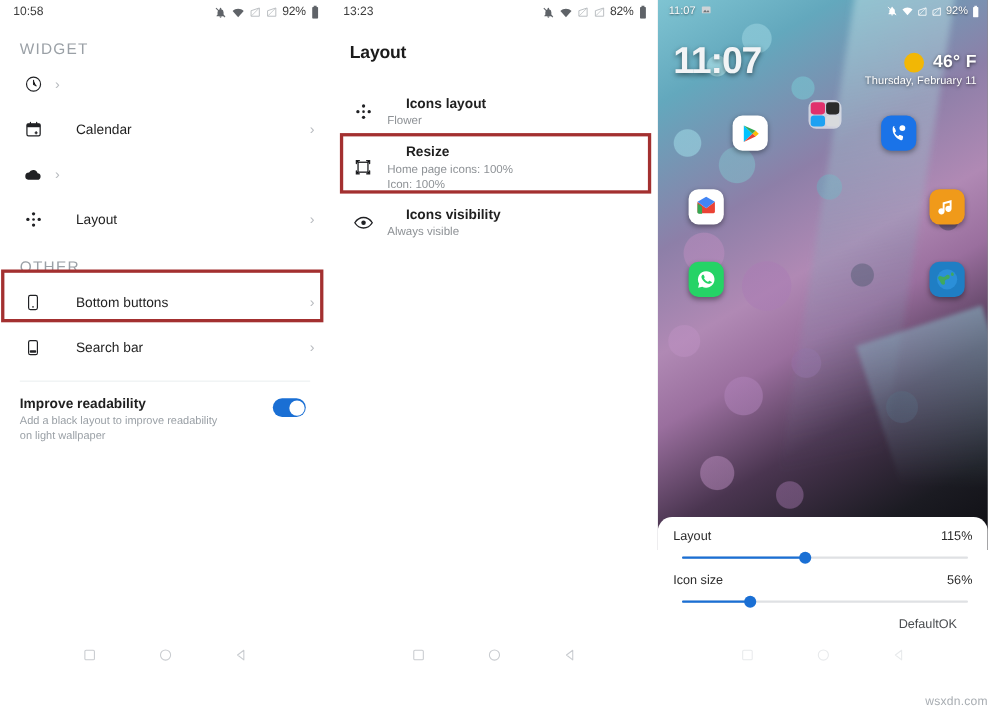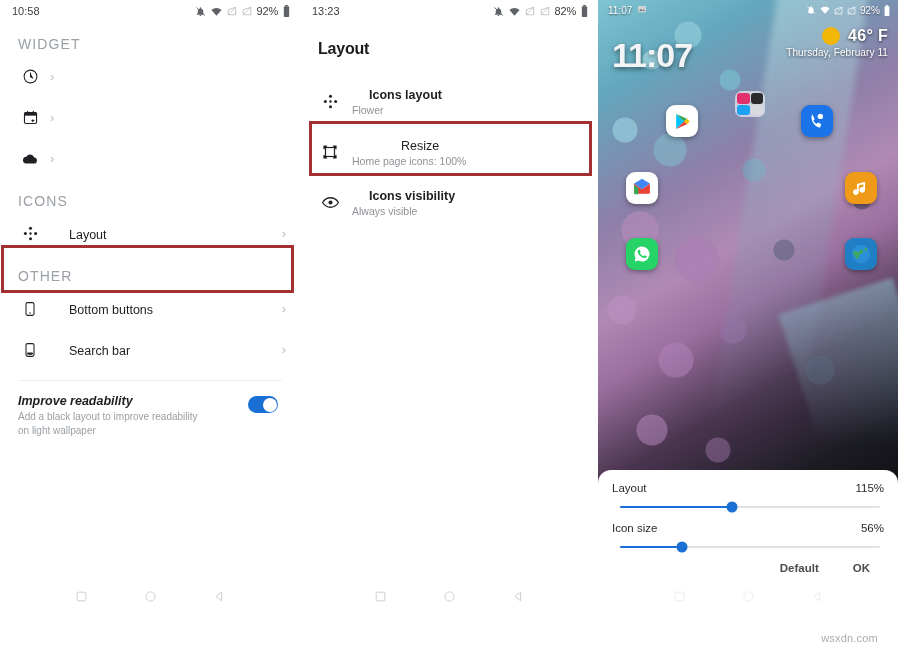--- a/index.html
+++ b/index.html
@@ -72,21 +72,21 @@
   #hl-resize{left:309px;top:121px;width:283px;height:55px;}
 
   
   .divider{height:1px;background:#eceff1;margin:10px 18px 0 18px;}
 
   
   .toggle-row{
     display:flex;align-items:flex-start;justify-content:space-between;
     padding:12px 22px 0 18px;box-sizing:border-box;
   }
-  .toggle-texts .t-title{font-size:12.5px;color:#1f1f1f;font-weight:bold;line-height:17px;font-style:italic;}
+  .toggle-texts .t-title{font-size:12.5px;color:#1f1f1f;font-weight:bold;line-height:17px;}
   .toggle-texts .t-sub{font-size:10px;color:#9aa0a6;line-height:14px;max-width:190px;}
   .switch{
     width:30px;height:17px;border-radius:9px;background:#1a6fd4;
     position:relative;flex:0 0 auto;margin-top:3px;
   }
   .switch .knob{
     position:absolute;top:1.5px;right:1.5px;width:14px;height:14px;
     border-radius:50%;background:#fff;
   }
 
@@ -140,21 +140,21 @@
     text-shadow:0 1px 2px rgba(0,0,0,0.6);
   }
   .home-status .sb-right{display:flex;align-items:center;gap:4px;}
 
   .clock-widget{
     position:absolute;left:14px;top:36px;
     font-size:34px;font-weight:bold;color:#f2f4f6;
     letter-spacing:-1px;text-shadow:0 2px 5px rgba(0,0,0,0.5);
   }
   .weather-widget{
-    position:absolute;right:10px;top:27px;text-align:right;color:#fff;
+    position:absolute;right:10px;top:48px;text-align:right;color:#fff;
     text-shadow:0 1px 3px rgba(0,0,0,0.7);
   }
   .weather-top{display:flex;align-items:center;justify-content:flex-end;gap:8px;}
   .sun{width:18px;height:18px;border-radius:50%;background:#f2b705;flex:0 0 auto;}
   .temp{font-size:16px;font-weight:bold;letter-spacing:0.3px;}
   .wdate{font-size:10px;margin-top:2px;letter-spacing:0.1px;}
 
   
   .app{position:absolute;width:32px;height:32px;border-radius:9px;
        display:flex;align-items:center;justify-content:center;
@@ -180,27 +180,27 @@
   .track{
     position:relative;height:2px;background:#dfe1e4;border-radius:2px;
     margin:12px 4px 0 8px;
   }
   .track .fill{position:absolute;left:0;top:0;height:2px;background:#1a6fd4;border-radius:2px;}
   .track .thumb{
     position:absolute;top:50%;width:11px;height:11px;border-radius:50%;
     background:#1a6fd4;transform:translate(-50%,-50%);
   }
   .dialog-actions{
-    display:flex;justify-content:flex-end;gap:34px;
-    margin-top:14px;padding-right:14px;font-weight:bold;
+    display:flex;justify-content:flex-end;
+    margin-top:14px;padding-right:14px;
   }
   .dlg-btn{font-size:11.5px;color:#4a4d50;}
 
   .watermark{
-    position:absolute;right:20px;bottom:6px;
+    position:absolute;right:0;bottom:6px;
     font-size:11px;color:#a8adb2;letter-spacing:0.2px;
   }
 </style>
 </head>
 <body>
 
 <div class="stage">
 
   <div class="panel" id="panel-settings">
 
@@ -254,33 +254,33 @@
     </div>
 
     <div class="row">
       <span class="ico">
         <svg width="17" height="17" viewBox="0 0 24 24">
             <rect x="3.5" y="5" width="17" height="15.5" rx="2" fill="none" stroke="#202124" stroke-width="1.6"></rect>
             <rect x="3.5" y="5" width="17" height="4.4" fill="#202124"></rect>
             <path stroke="#202124" stroke-width="1.6" stroke-linecap="round" d="M8 3.2v2.6M16 3.2v2.6M14 16.5h2.6M15.3 15.2v2.6"></path>
           </svg>
       </span>
+      <span class="texts"><span class="label">Calendar</span></span>
       <span class="chev">›</span>
     </div>
 
     <div class="row">
       <span class="ico">
         <svg width="18" height="18" viewBox="0 0 24 24">
             <path fill="#202124" d="M6.2 18h11a4 4 0 0 0 .4-7.98A5.6 5.6 0 0 0 7.2 9.1 4.5 4.5 0 0 0 6.2 18z"></path>
           </svg>
       </span>
       <span class="chev">›</span>
     </div>
 
-    <div class="section-label">ICONS</div>
 
     <div class="row">
       <span class="ico">
         <svg width="19" height="19" viewBox="0 0 24 24">
             <circle cx="12" cy="5.5" r="1.9" fill="#202124"></circle>
             <circle cx="12" cy="18.5" r="1.9" fill="#202124"></circle>
             <circle cx="5.5" cy="12" r="1.9" fill="#202124"></circle>
             <circle cx="18.5" cy="12" r="1.9" fill="#202124"></circle>
             <circle cx="12" cy="12" r="1.5" fill="#202124"></circle>
           </svg>
@@ -405,22 +405,23 @@
     </div>
 
     <div class="row" style="min-height:55px;">
       <span class="ico">
         <svg width="18" height="18" viewBox="0 0 24 24">
           <rect x="6" y="6" width="12" height="12" fill="none" stroke="#202124" stroke-width="1.6"></rect>
           <path stroke="#202124" stroke-width="1.6" stroke-linecap="round" d="M4 7.6V4h3.6M20 7.6V4h-3.6M4 16.4V20h3.6M20 16.4V20h-3.6"></path>
         </svg>
       </span>
       <span class="texts">
-        <span class="label" style="font-weight:normal;margin-left:32px;">Resize</span>
+        <span class="label" style="font-weight:bold;">Resize</span>
         <div class="sub">Home page icons: 100%</div>
+        <div class="sub">Icon: 100%</div>
       </span>
     </div>
 
     <div class="row" style="min-height:46px;">
       <span class="ico">
         <svg width="19" height="19" viewBox="0 0 24 24">
             <path fill="none" stroke="#202124" stroke-width="1.6" d="M2 12s3.8-6 10-6 10 6 10 6-3.8 6-10 6-10-6-10-6z"></path>
             <circle cx="12" cy="12" r="2.6" fill="#202124"></circle>
           </svg>
       </span>

